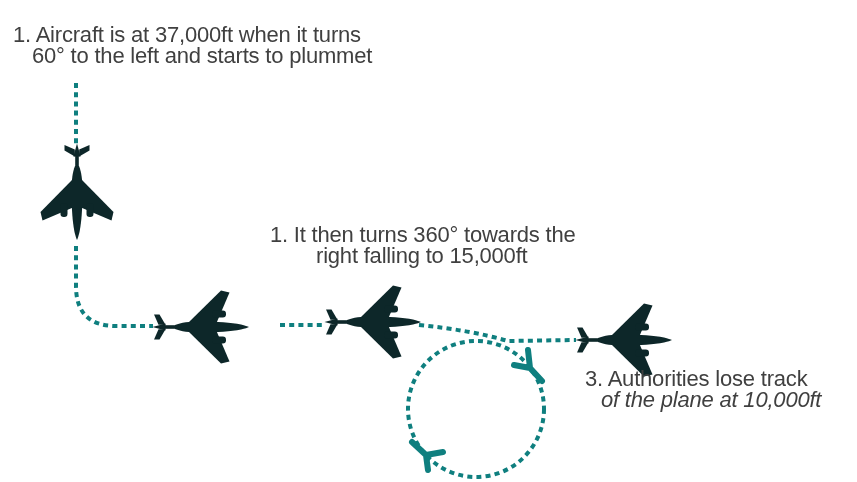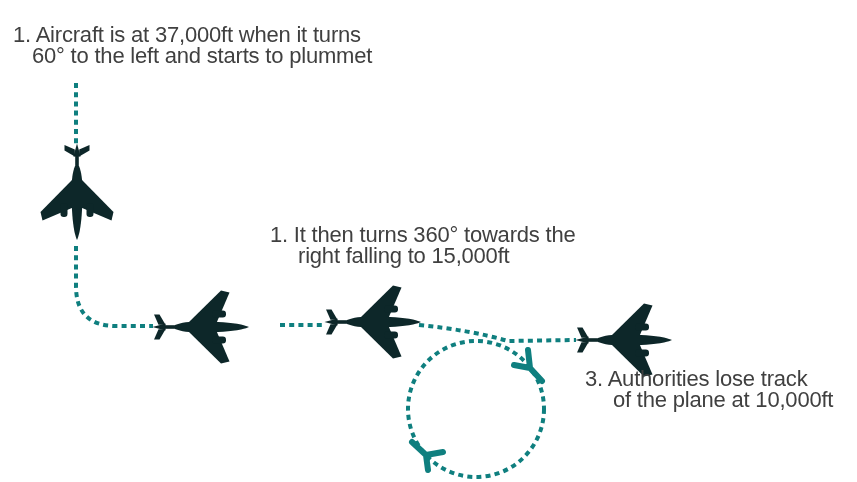--- a/index.html
+++ b/index.html
@@ -44,23 +44,23 @@
     color: var(--textc, #404040);
     font-size: 22px;
     line-height: 21px;
     letter-spacing: -0.2px;
     white-space: nowrap;
   }
   .annotation span { display: block; }
   #annotation-1 { left: 13px;  top: 24px; }
   #annotation-1 .line2 { margin-left: 19px; }
   #annotation-2 { left: 270px; top: 224px; }
-  #annotation-2 .line2 { margin-left: 28px; }
+  #annotation-2 .line2 { margin-left: 46px; }
   #annotation-3 { left: 585px; top: 368px; }
-  #annotation-3 .line2 { margin-left: 28px; }
+  #annotation-3 .line2 { margin-left: 16px; font-style: italic; }
 </style>
 </head>
 <body>
 
 <div id="stage" style="--teal: #0f7f7f; --plane: #0d2729; --textc: #404040; --bg: #ffffff;">
 
   <svg id="diagram-svg" width="857" height="482" viewBox="0 0 857 482">
     <defs>
 
       <g id="plane-shape">

